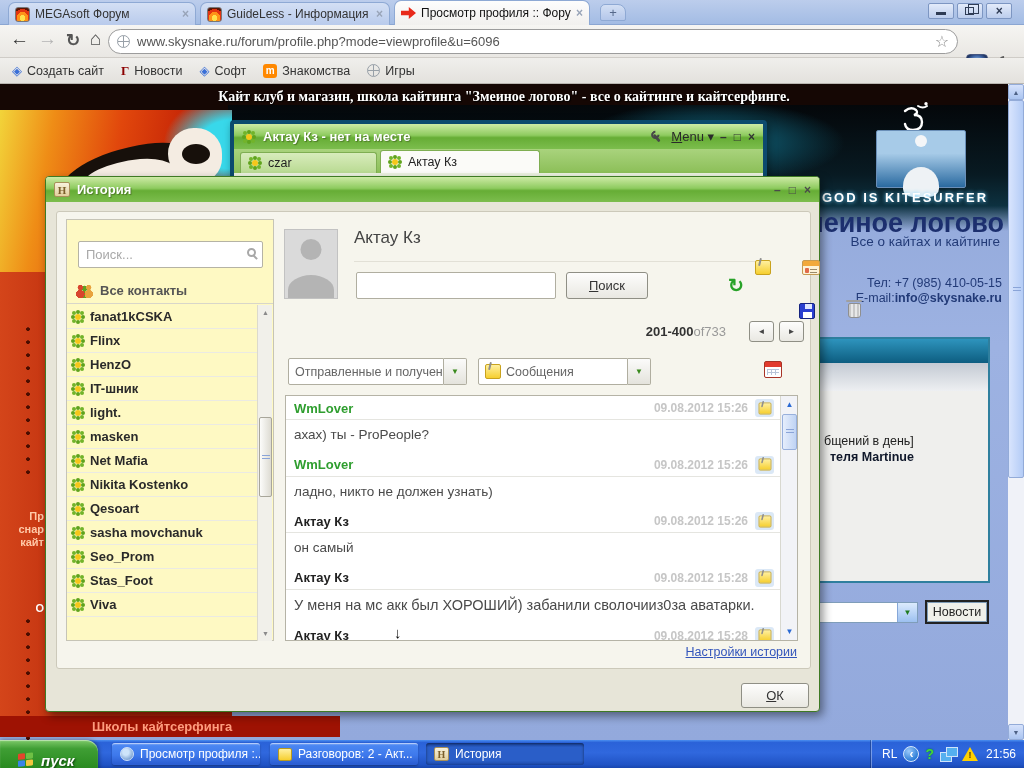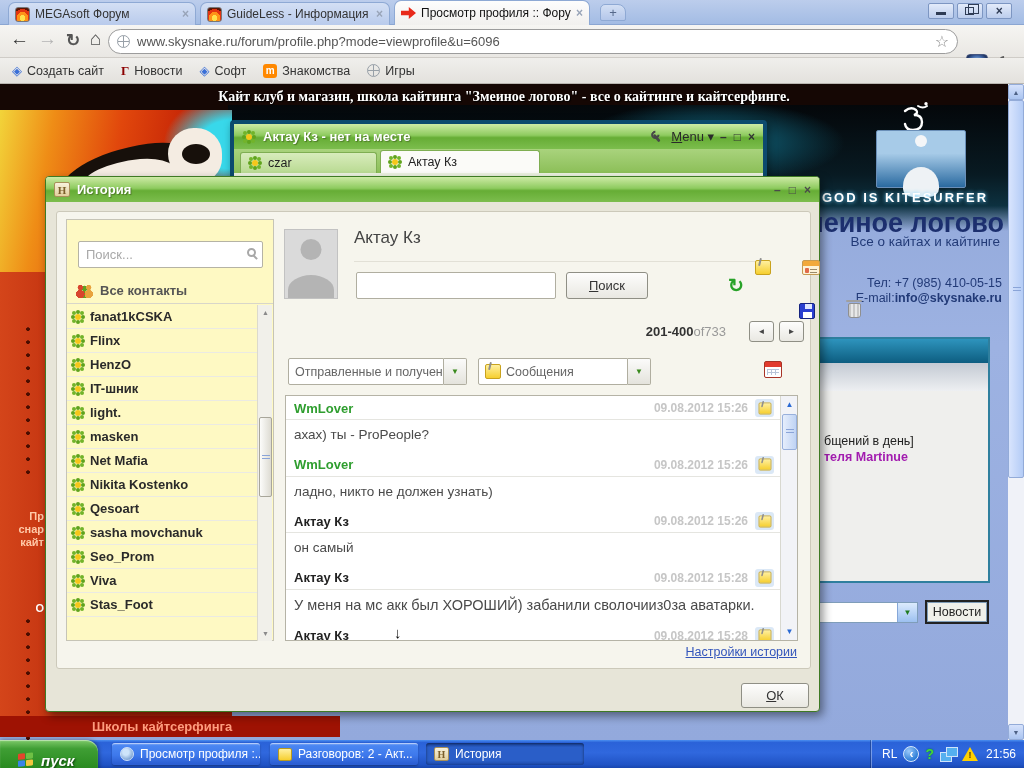--- a/index.html
+++ b/index.html
@@ -97,21 +97,21 @@
     font:bold 13px "Liberation Sans",sans-serif;letter-spacing:2px;text-shadow:0 0 4px #6cf;}
   .sitetitle{position:absolute;right:20px;top:124px;color:#1c2f6e;font:bold 27px "Liberation Sans",sans-serif;}
   .sitesub{position:absolute;right:24px;top:150px;color:#223a77;font-size:13.5px;}
   .phone{position:absolute;right:22px;top:192px;color:#223a77;font-size:12.5px;}
   .email{position:absolute;right:22px;top:207px;color:#223a77;font-size:12.5px;}
   .email b{font-weight:bold;}
   .forumbox{position:absolute;left:700px;top:253px;width:290px;height:246px;border:2px solid #2f7f9e;background:#efefed;}
   .fb-head{height:24px;background:linear-gradient(180deg,#2e94bd,#0d5d80);}
   .fb-strip{height:28px;background:linear-gradient(180deg,#c3cad3,#edeff2);}
   .fb-line1{position:absolute;left:122px;top:95px;font-size:12.5px;color:#222;white-space:nowrap;}
-  .fb-line2{position:absolute;left:122px;top:111px;font-size:12.5px;color:#a21caf;font-weight:bold;white-space:nowrap;}
+  .fb-line2{position:absolute;left:128px;top:111px;font-size:12.5px;color:#0f172a;font-weight:bold;white-space:nowrap;}
   .pg-dd{position:absolute;left:700px;top:518px;width:218px;height:21px;background:#fff;border:1px solid #7f9db9;}
   .pg-dd .ddbtn{position:absolute;right:0;top:0;width:20px;height:19px;
     background:linear-gradient(180deg,#dcebfd,#9cc0f0);border-left:1px solid #86a7d8;
     color:#1e7a1e;font-size:8px;text-align:center;line-height:19px;}
   .pg-go{position:absolute;left:925px;top:516px;width:64px;height:24px;background:#f0f0ea;
     border:2px solid #222;box-shadow:inset 0 0 0 1px #7f9db9;
     font-size:12.5px;color:#222;text-align:center;line-height:20px;}
   .bscroll{position:absolute;right:0;top:0;width:16px;height:656px;background:#f0f2f8;}
   .sbtn{position:absolute;left:0;width:16px;height:16px;background:linear-gradient(180deg,#d6e2fc,#aac4f0);
     border:1px solid #93abd8;border-radius:2px;color:#4d6185;font-size:7px;text-align:center;line-height:15px;}
@@ -483,25 +483,25 @@
         <div class="contact">
             <span class="flower"></span>
             <span class="cname">sasha movchanuk</span>
           </div>
         <div class="contact">
             <span class="flower"></span>
             <span class="cname">Seo_Prom</span>
           </div>
         <div class="contact">
             <span class="flower"></span>
+            <span class="cname">Stas_Foot</span>
+          </div>
+        <div class="contact">
+            <span class="flower"></span>
             <span class="cname">Viva</span>
-          </div>
-        <div class="contact">
-            <span class="flower"></span>
-            <span class="cname">Stas_Foot</span>
           </div>
       </div>
       <div class="cscroll">
         <span class="carr" style="top:1px;">▲</span>
         <div class="cthumb">
             <span class="grip" style="top:37px;left:2px;"></span>
           </div>
         <span class="carr" style="bottom:1px;">▼</span>
       </div>
     </div>

